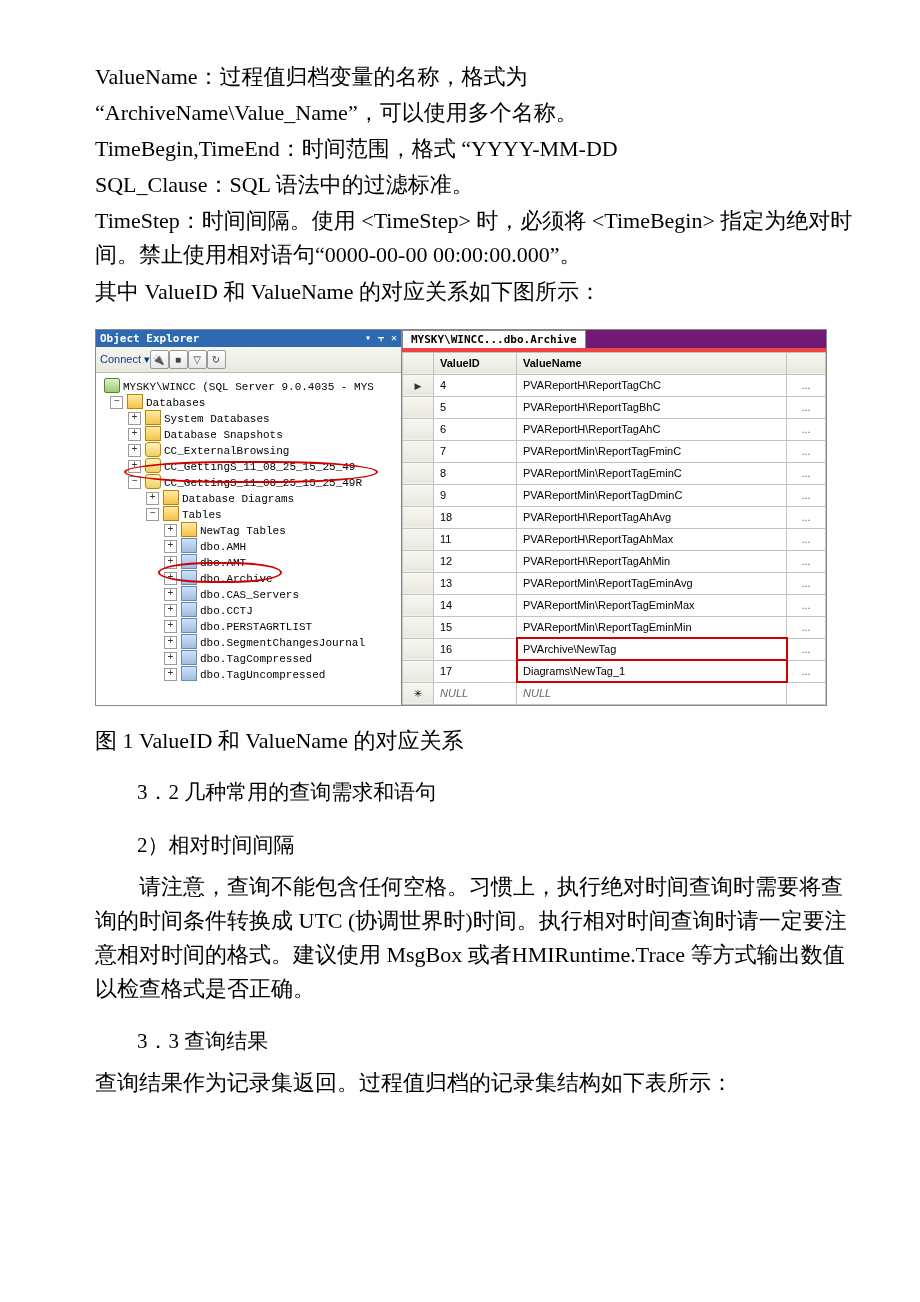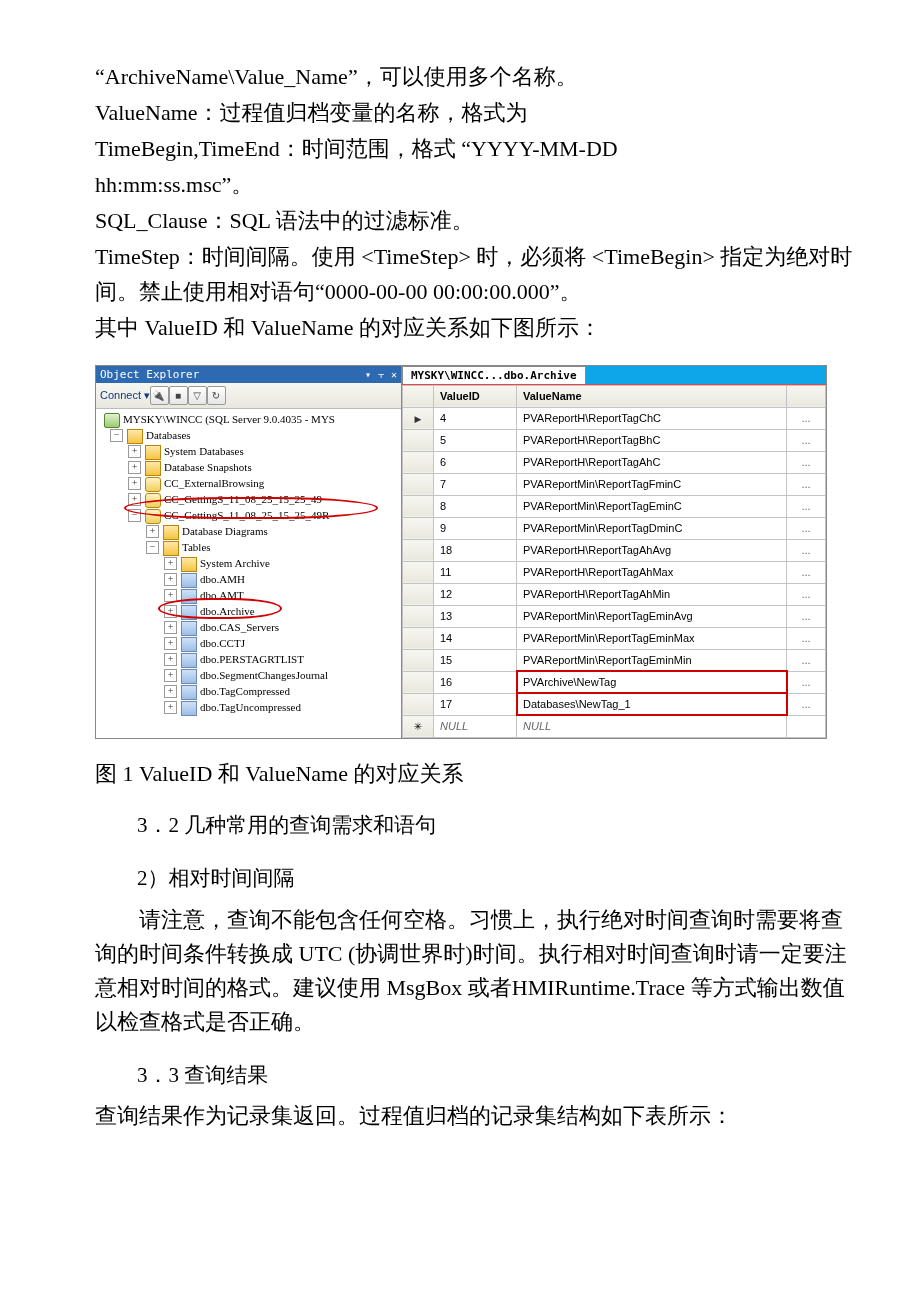--- a/index.html
+++ b/index.html
@@ -1,37 +1,37 @@
 <!DOCTYPE html>
 <html><head>
 <meta charset="utf-8">
 <style>
 html,body{margin:0;padding:0;background:#fff;font-family:"SimSun","宋体","Times New Roman",serif;color:#000}
 .page{width:920px;margin:0 auto;padding:60px 60px 60px 95px;box-sizing:border-box}
 .body-text p{font-size:22px;line-height:1.55;margin:0 0 2px 0;text-align:left}
 .fig-wrap{margin:20px 0 10px 0}
 .app{display:flex;border:1px solid #888;width:730px;font-family:"Microsoft YaHei","SimSun",Arial,sans-serif;font-size:12px;color:#000;background:#fff}
 .left{width:305px;border-right:1px solid #888;display:flex;flex-direction:column}
-.oe-title{display:flex;align-items:flex-end;justify-content:space-between;background:linear-gradient(#2e6ab1,#2e6ab1);color:#fff;padding:2px 4px;font-size:11px;font-weight:normal;font-family:"SimSun",monospace}
+.oe-title{display:flex;align-items:flex-start;justify-content:space-between;background:linear-gradient(#2e6ab1,#2e6ab1);color:#fff;padding:2px 4px;font-size:11px;font-weight:bold;font-family:"SimSun",monospace}
 .oe-ctrls{display:flex;gap:7px;font-size:10px}
 .oe-toolbar{display:flex;align-items:center;padding:3px 4px;border-bottom:1px solid #bbb;background:linear-gradient(#f7f7f2,#e9e8de)}
 .oe-toolbar .lbl{color:#123a82;font-size:11px}
 .tb-btn{width:17px;height:17px;border:1px solid #999;border-radius:2px;background:linear-gradient(#fff,#e6e6e6);display:inline-flex;align-items:center;justify-content:center;font-size:10px;color:#444}
 .tree{background:#fff;padding:4px 2px 4px 2px}
-.row{display:flex;align-items:flex-start;height:16px;padding-left:4px;white-space:nowrap;font-family:Liberation Serif, serif;font-size:11px}
+.row{display:flex;align-items:flex-end;height:16px;padding-left:4px;white-space:nowrap;font-family:Liberation Mono, monospace;font-size:11px}
 .pm{width:11px;height:11px;border:1px solid #9a9a9a;display:inline-flex;align-items:center;justify-content:center;font-size:10px;line-height:1;color:#333;background:#fff;margin-right:2px}
 .ic{width:14px;height:13px;display:inline-block;margin:0 3px 0 2px;vertical-align:middle}
 .ic.server{background:linear-gradient(#e2f0d2,#9acb6b);border:1px solid #4c8a2c;border-radius:2px}
 .ic.folder{background:linear-gradient(#ffe9a8,#f5c443);border:1px solid #b8860b}
 .ic.db{background:linear-gradient(#fff3c2,#f0d060);border:1px solid #b8860b;border-radius:3px}
 .ic.table{background:linear-gradient(#cfe2f8,#9dbde4);border:1px solid #6b8ab3}
 .circ{position:absolute;border:2px solid #d10000;border-radius:50%/60%;pointer-events:none}
 .left-rel{position:relative}
 .right{flex:1;display:flex;flex-direction:column}
-.tab-bar{display:flex;border-bottom:1px solid #ef4444;background:#0ea5e9}
+.tab-bar{display:flex;border-bottom:4px solid #ef4444;background:#701a75}
 .tab{border:1px solid #888;border-bottom:none;background:#fff;padding:2px 8px;font-family:"SimSun",monospace;font-size:11px;font-weight:bold}
 .grid{border-collapse:collapse;width:100%;table-layout:fixed}
 .grid th,.grid td{border:1px solid #c3c3c3;font-size:11px;font-family:Arial,Tahoma,sans-serif;padding:2px 6px;text-align:left;height:17px;overflow:hidden;text-overflow:ellipsis;white-space:nowrap}
 .grid th{background:linear-gradient(#f7f7f2,#e9e8de);font-weight:bold}
 .grid .selcol{width:18px;background:linear-gradient(#f7f7f2,#e9e8de);text-align:center;font-size:10px}
 .grid .idcol{width:70px}
 .grid .el{width:26px;text-align:center;color:#666}
 .grid .null{font-style:italic;color:#666}
 .sel-row td.selcol::before{content:"▶";font-size:9px;color:#333}
 .redbox{outline:2px solid #d10000;outline-offset:-1px}
@@ -39,24 +39,23 @@
 .section{font-size:21px;margin:18px 0 6px 0;line-height:1.7}
 .indent{text-indent:2em}
 .para{font-size:22px;line-height:1.55;margin:0 0}
 </style>
 </head>
 <body>
 
 <div class="page">
 
   <div class="body-text">
+    <p>ValueName：过程值归档变量的名称，格式为</p>
     <p>“ArchiveName\Value_Name”，可以使用多个名称。</p>
-    <p>ValueName：过程值归档变量的名称，格式为</p>
     <p>TimeBegin,TimeEnd：时间范围，格式 “YYYY-MM-DD</p>
-    <p>hh:mm:ss.msc”。</p>
     <p>SQL_Clause：SQL 语法中的过滤标准。</p>
     <p>TimeStep：时间间隔。使用 &lt;TimeStep&gt; 时，必须将 &lt;TimeBegin&gt; 指定为绝对时间。禁止使用相对语句“0000-00-00 00:00:00.000”。</p>
     <p>其中 ValueID 和 ValueName 的对应关系如下图所示：</p>
   </div>
 
   <div class="fig-wrap">
     <div class="app">
 
       <div class="left left-rel">
         <div class="oe-title">
@@ -116,21 +115,21 @@
             <span>Database Diagrams</span>
           </div>
           <div class="row" style="padding-left:48px">
             <span class="pm">−</span>
             <span class="ic folder"></span>
             <span>Tables</span>
           </div>
           <div class="row" style="padding-left:66px">
             <span class="pm">+</span>
             <span class="ic folder"></span>
-            <span>System Archive</span>
+            <span>NewTag Tables</span>
           </div>
           <div class="row" style="padding-left:66px">
             <span class="pm">+</span>
             <span class="ic table"></span>
             <span>dbo.AMH</span>
           </div>
           <div class="row" style="padding-left:66px">
             <span class="pm">+</span>
             <span class="ic table"></span>
             <span>dbo.AMT</span>
@@ -264,21 +263,21 @@
               </tr>
               <tr>
                 <td class="selcol"></td>
                 <td class="idcol">16</td>
                 <td class="redbox">PVArchive\NewTag</td>
                 <td class="el">...</td>
               </tr>
               <tr>
                 <td class="selcol"></td>
                 <td class="idcol">17</td>
-                <td class="redbox">Databases\NewTag_1</td>
+                <td class="redbox">Diagrams\NewTag_1</td>
                 <td class="el">...</td>
               </tr>
               <tr>
                 <td class="selcol">✳</td>
                 <td class="idcol null">NULL</td>
                 <td class="null">NULL</td>
                 <td class="el"></td>
               </tr>
             </tbody>
         </table>

